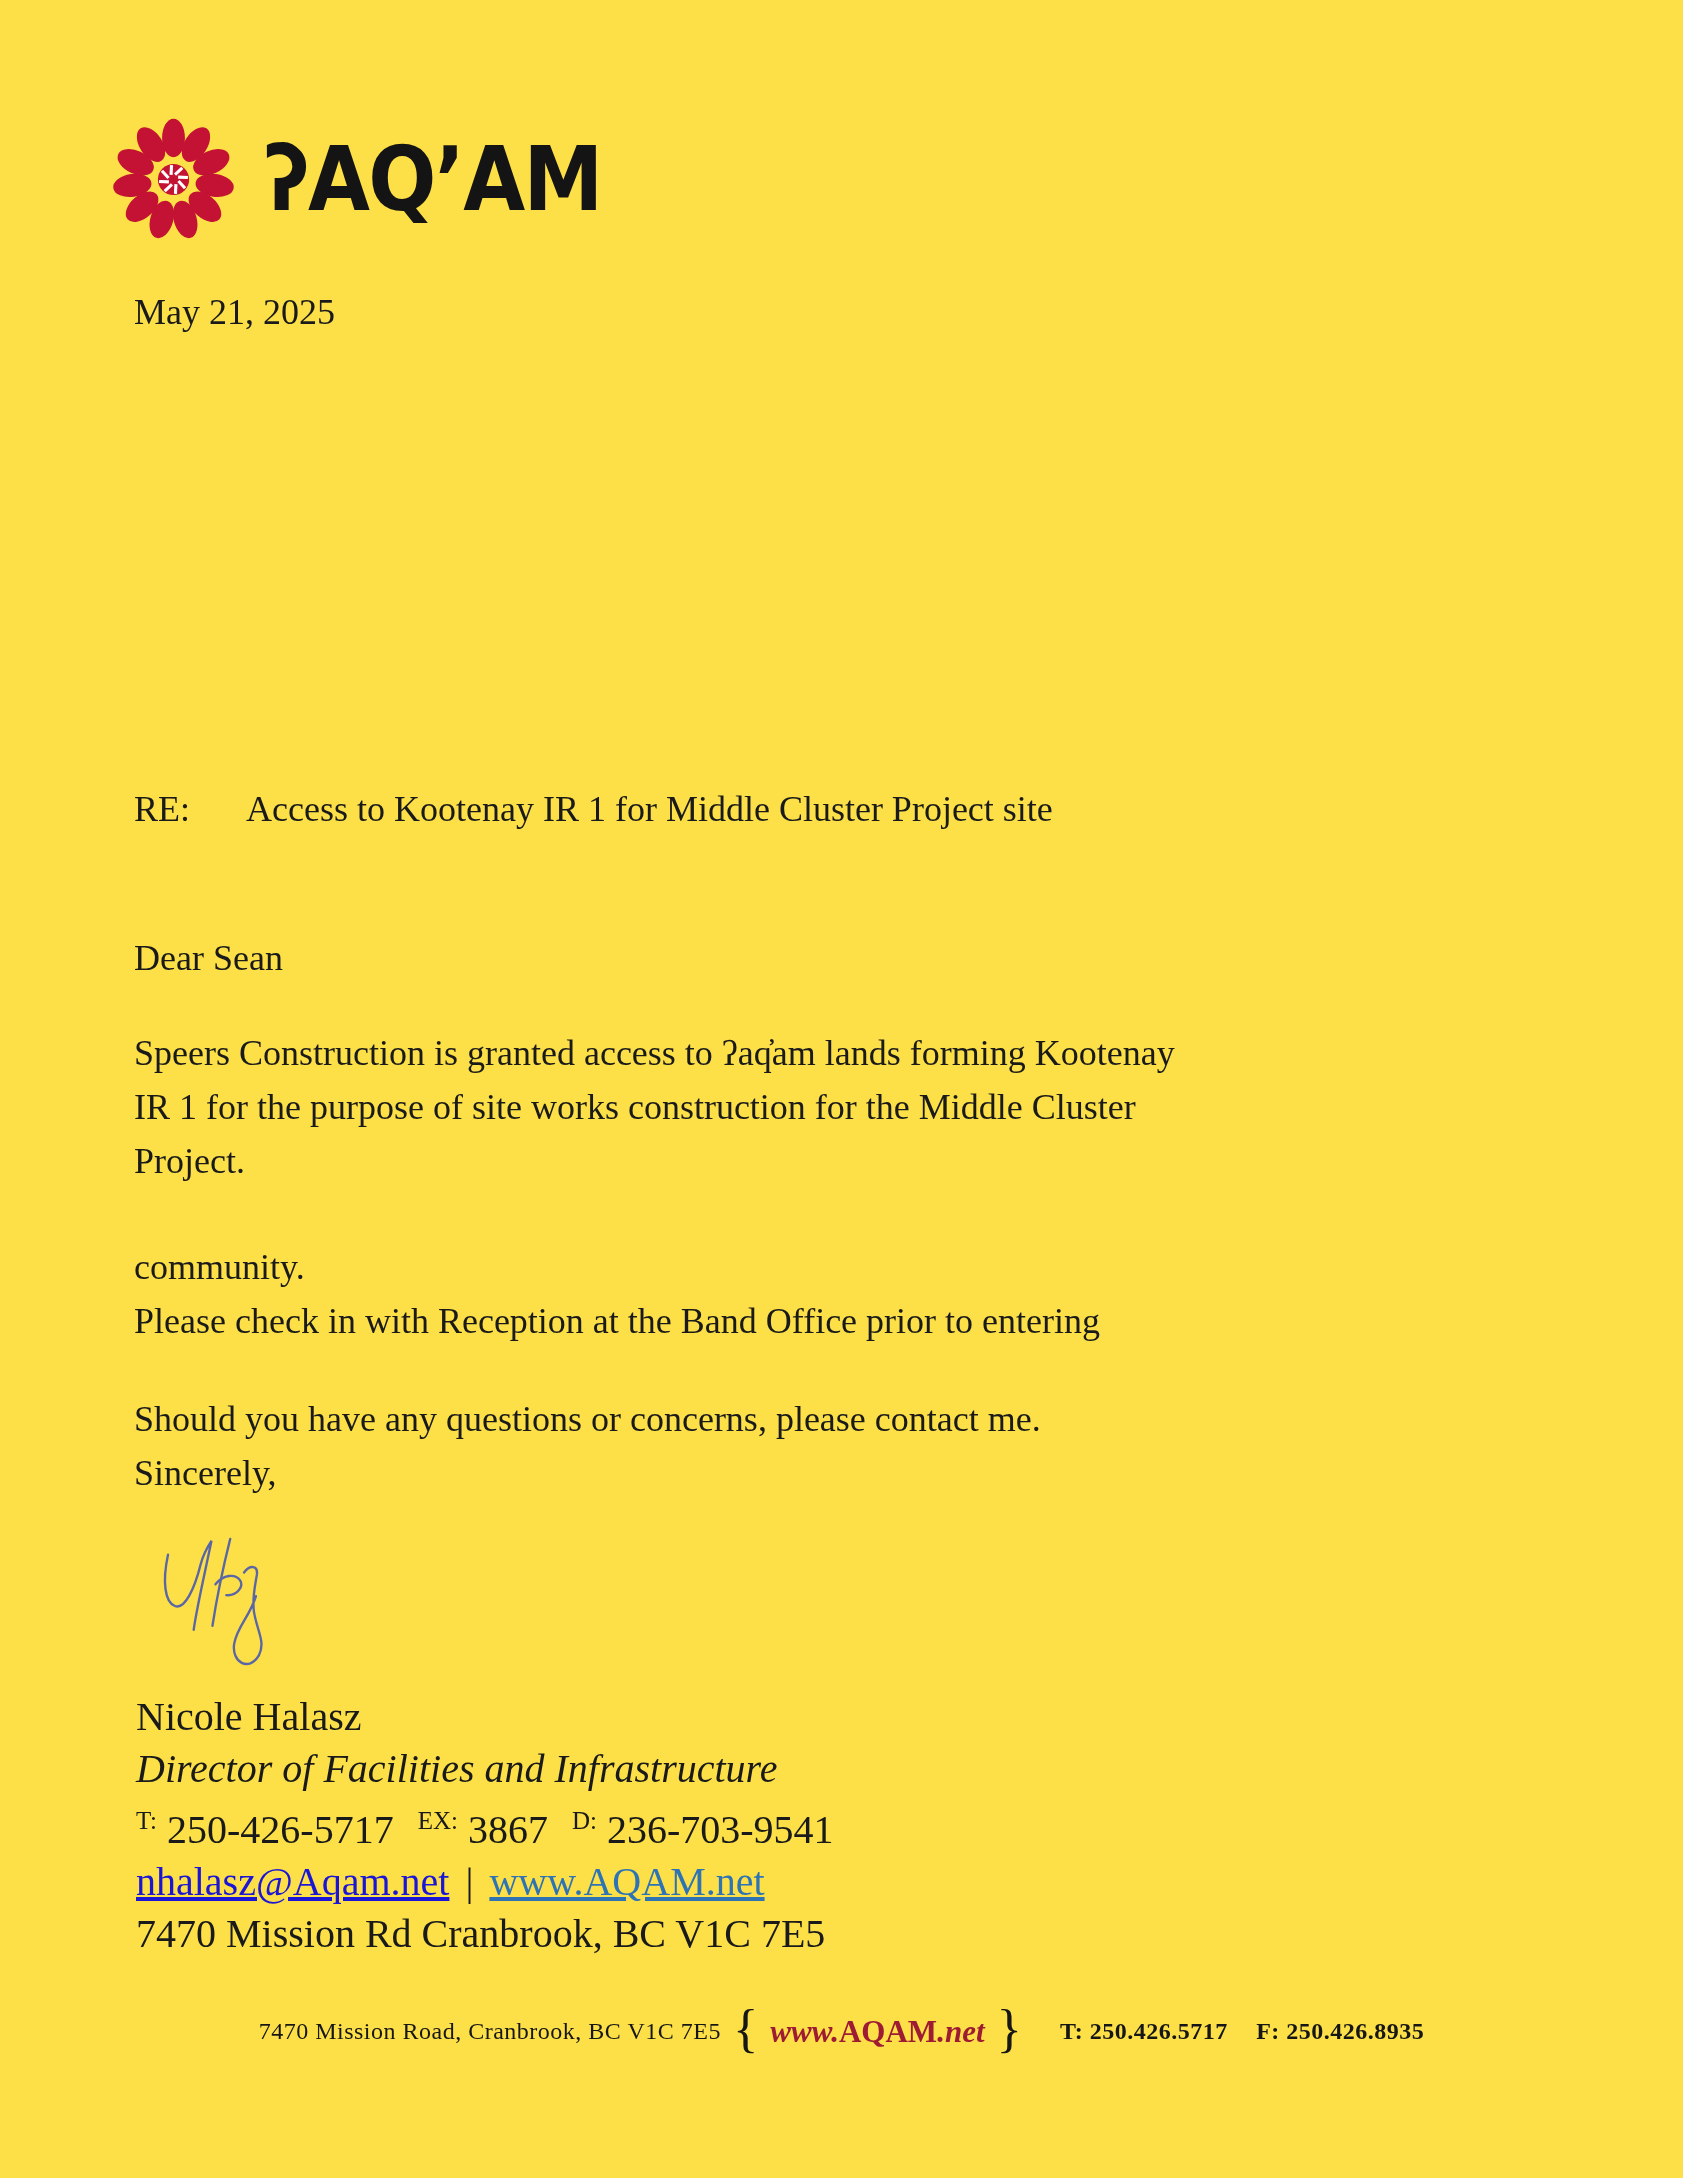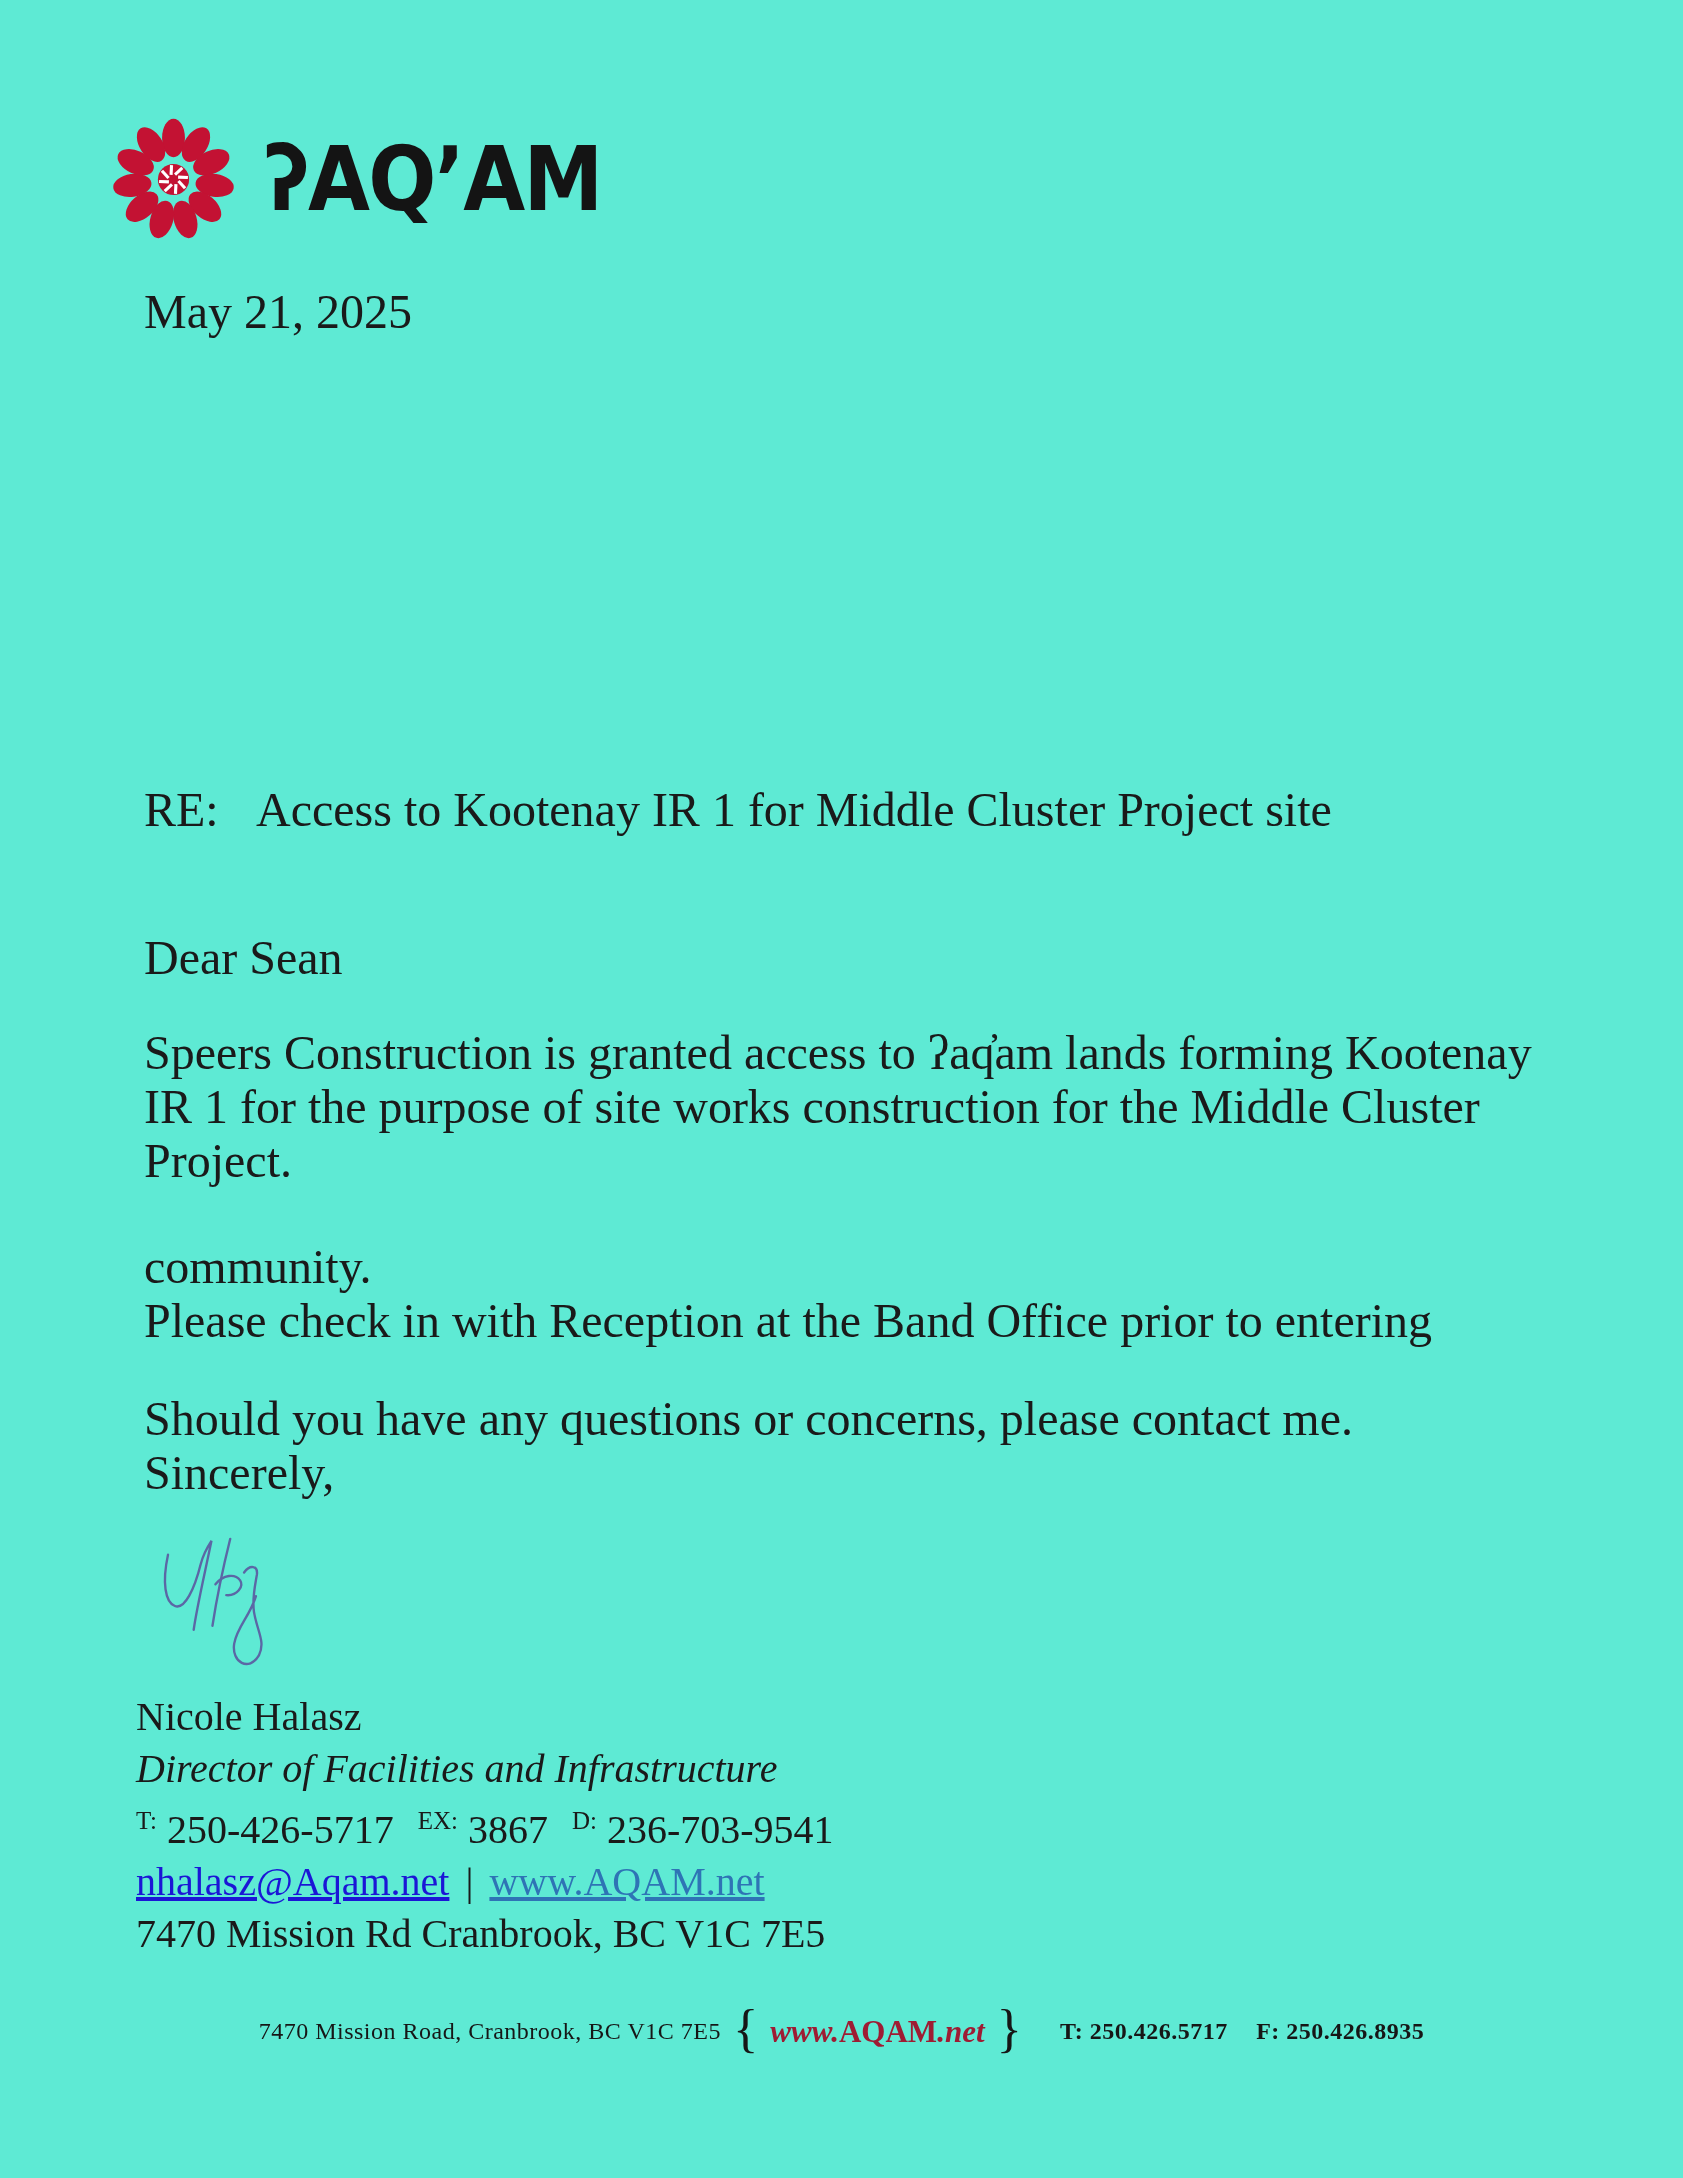--- a/index.html
+++ b/index.html
@@ -1,35 +1,35 @@
 <!DOCTYPE html>
 <html style="--brand-red: #c31233; --ink-black: #1a1a1a; --email-blue: #1b16d6; --website-blue: #2e74b5; --footer-red: #9e1c33; --signature-blue: #5b67a5;"><head>
 <meta charset="utf-8">
 <style>
   html,body{margin:0;padding:0;background:#888;}
   .page{
     position:relative;
     width:1683px;height:2178px;
-    background:#5eead4;
+    background:#fde047;
     overflow:hidden;
     font-family:"Liberation Serif","DejaVu Serif",serif;
     color:var(--ink-black,#1a1a1a);
   }
   
   .logo{position:absolute;left:107px;top:113px;display:flex;align-items:center;}
   .logo svg{width:133px;height:133px;display:block;}
   .wordmark{
     font-family:"DejaVu Sans","Liberation Sans",sans-serif;
     font-weight:bold;font-size:89px;line-height:133px;
     letter-spacing:-2px;color:#141414;
     transform:scaleX(.90);transform-origin:left center;
     margin-left:24px;white-space:nowrap;
   }
   
-  .txt{position:absolute;left:144px;font-size:48px;line-height:54px;white-space:nowrap;}
+  .txt{position:absolute;left:134px;font-size:36px;line-height:54px;white-space:nowrap;}
   .date{top:285px;}
   .to-block{top:463px;display:grid;grid-template-columns:112px auto;}
   .to-block .lbl{grid-column:1;}
   .to-block .lines{grid-column:2;}
   .re-block{top:778px;line-height:63px;}
   .re-row{display:flex;}
   .re-row .lbl{width:112px;flex:0 0 112px;}
   .salutation{top:931px;}
   .para1{top:1026px;}
   .para2{top:1240px;}

